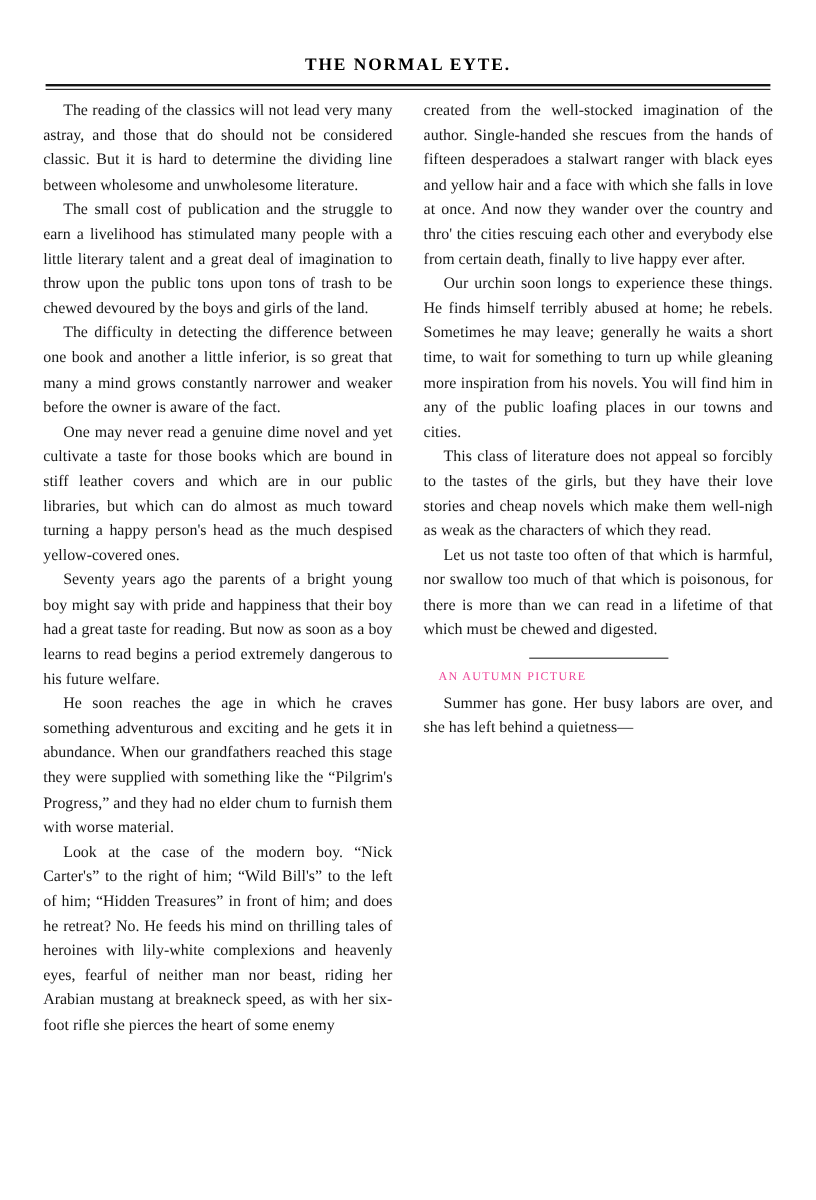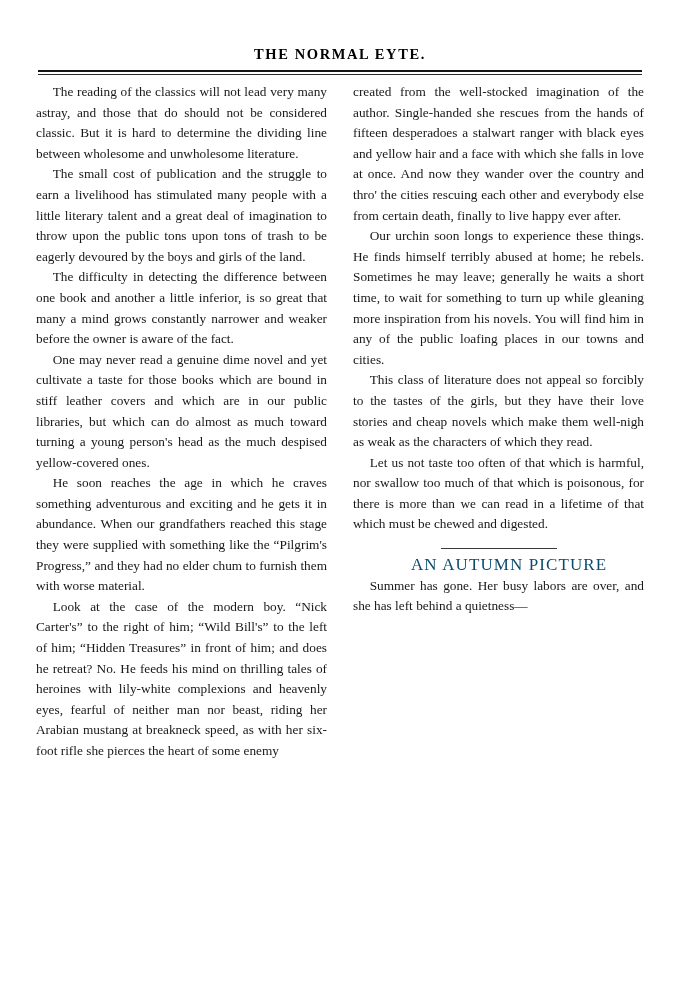--- a/index.html
+++ b/index.html
@@ -81,47 +81,48 @@
   .col p.cont {
     text-indent: 0;
   }
   .section-sep {
     margin: 13px auto 6px auto;
     width: 116px;
     height: 1px;
     background: #3a3a3a;
   }
   .section-title {
-    text-align: center;
-    font-size: 17px;
+    text-align: left;
+    font-size: 10px;
     letter-spacing: 1.1px;
     margin: 0 0 3px 0;
     text-indent: 0;
-    color: #0c4a6e;
+    color: #ec4899;
   }
 </style>
 </head>
 <body>
 
 <div class="page">
 
   <div class="running-head">THE NORMAL EYTE.</div>
 
   <div class="head-rule">
     <div class="r1"></div>
     <div class="r2"></div>
   </div>
 
   <div class="columns">
 
     <div class="col">
       <p>The reading of the classics will not lead very many astray, and those that do should not be considered classic. But it is hard to determine the dividing line between wholesome and unwholesome literature.</p>
-      <p>The small cost of publication and the struggle to earn a livelihood has stimulated many people with a little literary talent and a great deal of imagination to throw upon the public tons upon tons of trash to be eagerly devoured by the boys and girls of the land.</p>
+      <p>The small cost of publication and the struggle to earn a livelihood has stimulated many people with a little literary talent and a great deal of imagination to throw upon the public tons upon tons of trash to be chewed devoured by the boys and girls of the land.</p>
       <p>The difficulty in detecting the difference between one book and another a little inferior, is so great that many a mind grows constantly narrower and weaker before the owner is aware of the fact.</p>
-      <p>One may never read a genuine dime novel and yet cultivate a taste for those books which are bound in stiff leather covers and which are in our public libraries, but which can do almost as much toward turning a young person's head as the much despised yellow-covered ones.</p>
+      <p>One may never read a genuine dime novel and yet cultivate a taste for those books which are bound in stiff leather covers and which are in our public libraries, but which can do almost as much toward turning a happy person's head as the much despised yellow-covered ones.</p>
+      <p>Seventy years ago the parents of a bright young boy might say with pride and happiness that their boy had a great taste for reading. But now as soon as a boy learns to read begins a period extremely dangerous to his future welfare.</p>
       <p>He soon reaches the age in which he craves something adventurous and exciting and he gets it in abundance. When our grandfathers reached this stage they were supplied with something like the “Pilgrim's Progress,” and they had no elder chum to furnish them with worse material.</p>
       <p>Look at the case of the modern boy. “Nick Carter's” to the right of him; “Wild Bill's” to the left of him; “Hidden Treasures” in front of him; and does he retreat? No. He feeds his mind on thrilling tales of heroines with lily-white complexions and heavenly eyes, fearful of neither man nor beast, riding her Arabian mustang at breakneck speed, as with her six-foot rifle she pierces the heart of some enemy</p>
     </div>
 
     <div class="col">
       <p class="cont">created from the well-stocked imagination of the author. Single-handed she rescues from the hands of fifteen desperadoes a stalwart ranger with black eyes and yellow hair and a face with which she falls in love at once. And now they wander over the country and thro' the cities rescuing each other and everybody else from certain death, finally to live happy ever after.</p>
       <p>Our urchin soon longs to experience these things. He finds himself terribly abused at home; he rebels. Sometimes he may leave; generally he waits a short time, to wait for something to turn up while gleaning more inspiration from his novels. You will find him in any of the public loafing places in our towns and cities.</p>
       <p>This class of literature does not appeal so forcibly to the tastes of the girls, but they have their love stories and cheap novels which make them well-nigh as weak as the characters of which they read.</p>
       <p>Let us not taste too often of that which is harmful, nor swallow too much of that which is poisonous, for there is more than we can read in a lifetime of that which must be chewed and digested.</p>
 

